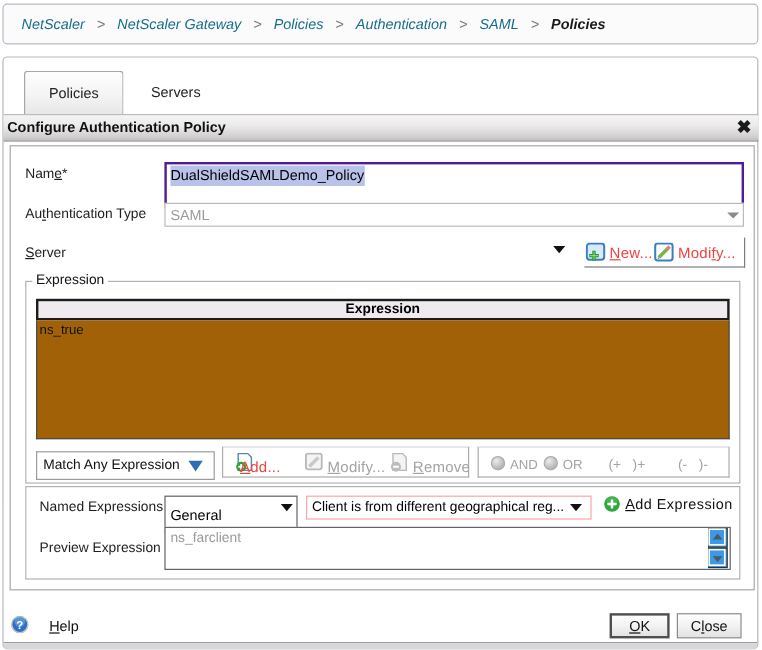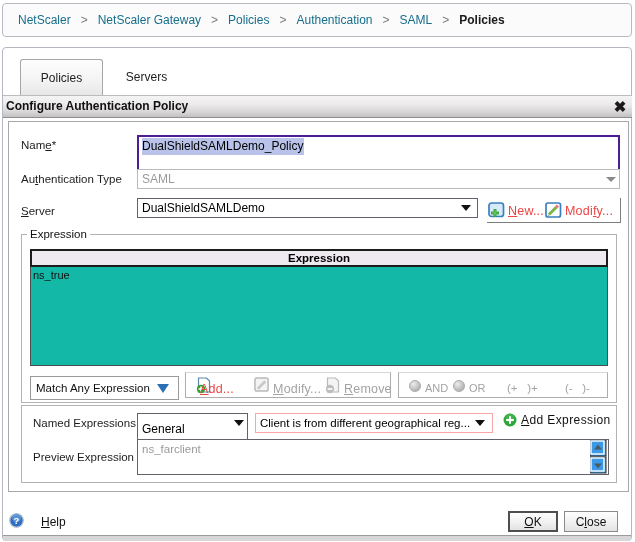--- a/index.html
+++ b/index.html
@@ -2,21 +2,21 @@
 <html><head>
 <meta charset="utf-8">
 <style>
   * { margin:0; padding:0; box-sizing:border-box; }
   html,body { width:635px; height:542px; background:#ffffff; font-family:"Liberation Sans",sans-serif; overflow:hidden; }
   #page { position:relative; width:635px; height:542px; }
   .abs { position:absolute; }
   .u { text-decoration:underline; }
 
   
-  #crumb { left:2px; top:3px; width:630px; height:34px; background:#fcfbfc; border:1px solid #b9b9c2; border-radius:4px; display:flex; align-items:center; padding-left:15px; font-size:12px; color:#156e8a; white-space:nowrap; }
+  #crumb { left:2px; top:3px; width:630px; height:34px; background:#fcfbfc; border:1px solid #b9b9c2; border-radius:4px; display:flex; align-items:center; padding-left:15px; font-size:12px; color:#156e8a; white-space:nowrap;font-style:italic; }
   #crumb .sep { color:#7a7a7a; font-size:12px; padding:0 10px; letter-spacing:0; }
   #crumb b { color:#1a1a1a; font-weight:bold; }
 
   
   #shell { left:2px; top:47px; width:630px; height:494px; border:1px solid #b4b7c0; border-radius:4px; background:#ffffff; }
 
   
   #tab1 { left:20px; top:59px; width:83px; height:36px; border:1px solid #a6a6a6; border-bottom:none; border-radius:3px 3px 0 0; background:linear-gradient(180deg,#fefefe 0%,#f4f4f4 55%,#e7e7e7 100%); color:#222; font-size:12px; display:flex; align-items:center; justify-content:center; }
   #tab2 { left:104px; top:59px; width:85px; height:36px; color:#222; font-size:12px; display:flex; align-items:center; justify-content:center; }
 
@@ -46,21 +46,21 @@
   .toolbtn { font-size:12.5px; letter-spacing:0.2px; color:#ef4444; }
 
   
   .gbox { border:1px solid #b2b2b2; }
   #fs1 { left:21px; top:234px; width:596px; height:169px; }
   #fs1legend { left:27px; top:228px; background:#fff; padding:0 3px; font-size:11.5px; color:#111; }
   #fs2 { left:21px; top:405px; width:596px; height:78px; }
 
   
   #tableHead { left:30px; top:249px; width:578px; height:18px; background:#efe9f0; border:2px solid #1c1c1c; font-size:11.5px; font-weight:bold; color:#000; text-align:center; line-height:15px; }
-  #tableBody { left:30px; top:267px; width:578px; height:99px; background:#14b8a6; border:1px solid #4c4c4c; border-top:none; font-size:11px; color:#111; padding:2px 0 0 2px; }
+  #tableBody { left:30px; top:267px; width:578px; height:99px; background:#a16207; border:1px solid #4c4c4c; border-top:none; font-size:11px; color:#111; padding:2px 0 0 2px; }
 
   
   #matchBtn { left:30px; top:376px; width:149px; height:24px; border:1px solid #9b9b9b; background:#fff; font-size:11.5px; color:#111; display:flex; align-items:center; padding-left:5px; }
   #matchBtn .tri { width:0;height:0;border-left:6.5px solid transparent;border-right:6.5px solid transparent;border-top:9px solid #2d6fb5; margin-left:7px; }
 
   
   .tgrp { top:372px; height:26px; border:1px solid #adadad; border-top-color:#d8d8d8; display:flex; align-items:center; font-size:11.5px; }
   #grp1 { left:185px; width:206px; }
   #grp2 { left:398px; width:210px; color:#a3a3a3; }
   .dis { color:#a3a3a3; }
@@ -111,21 +111,20 @@
   <div class="abs" id="panel"></div>
 
   <label class="abs f" style="left:21px; top:139px;">Nam<span class="u">e</span>*</label>
   <div class="abs" id="nameInput"><span class="sel">DualShieldSAMLDemo_Policy</span></div>
 
   <label class="abs f" style="left:21px; top:173px;">Au<span class="u">t</span>hentication Type</label>
   <div class="abs combo" id="authCombo">SAML</div>
   <div class="abs arrow-gray" style="left:606px; top:177px;"></div>
 
   <label class="abs f" style="left:21px; top:205px;"><span class="u">S</span>erver</label>
-  <div class="abs combo" id="serverCombo">DualShieldSAMLDemo</div>
   <div class="abs arrow-black" style="left:461px; top:205px;"></div>
 
   <div class="abs" id="nmGroup"></div>
   <svg class="abs" style="left:488px; top:202px;" width="17" height="17" viewBox="0 0 17 17">
     <rect x="1" y="1" width="14.5" height="13.5" rx="2.5" fill="#d8e9fa" stroke="#3a7fc2" stroke-width="1.7"></rect>
     <g stroke="#1e9c1e" stroke-width="2.8">
         <line x1="7" y1="7" x2="7" y2="15"></line>
         <line x1="3" y1="11" x2="11" y2="11"></line>
       </g>
     <g stroke="#8fd08f" stroke-width="0.9">

